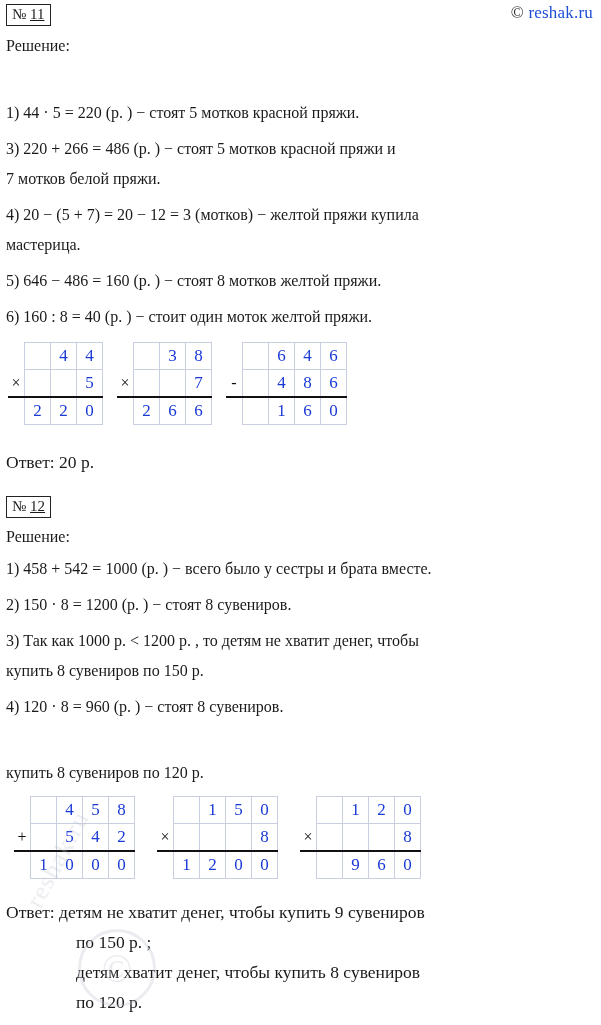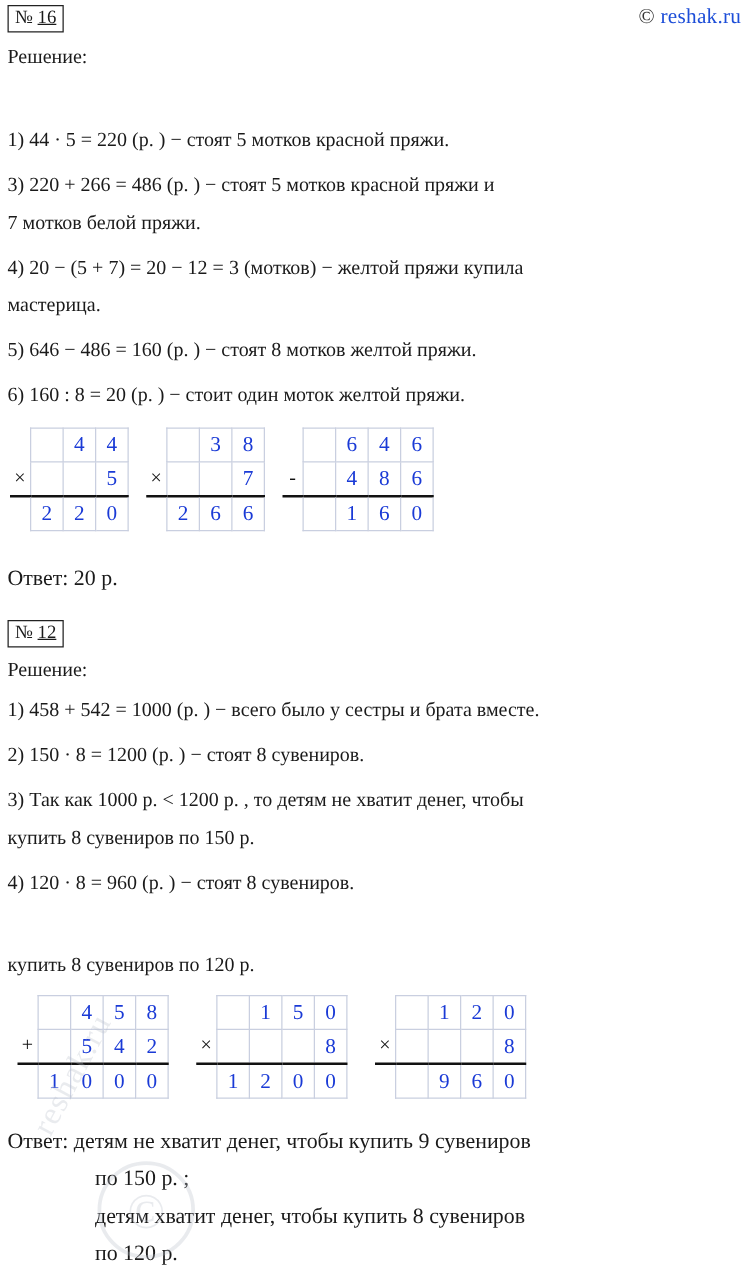--- a/index.html
+++ b/index.html
@@ -162,33 +162,33 @@
 <div class="page">
 
   <div class="site-mark">
     <span class="copy">©</span>
     <span>reshak.ru</span>
   </div>
 
   <div class="row-head" style="top:4px;">
     <span class="task-no">
       <span>№</span>
-      <span class="num">16</span>
+      <span class="num">11</span>
     </span>
   </div>
 
   <div class="line solution-label" style="top:33px;">Решение:</div>
 
   <div class="line" style="top:64px;margin-top:36px;">1) 44 · 5 = 220 (р. ) − стоят 5 мотков красной пряжи.</div>
   <div class="line" style="top:136px;">3) 220 + 266 = 486 (р. ) − стоят 5 мотков красной пряжи и</div>
   <div class="line" style="top:166px;">7 мотков белой пряжи.</div>
   <div class="line" style="top:202px;">4) 20 − (5 + 7) = 20 − 12 = 3 (мотков) − желтой пряжи купила</div>
   <div class="line" style="top:232px;">мастерица.</div>
   <div class="line" style="top:268px;">5) 646 − 486 = 160 (р. ) − стоят 8 мотков желтой пряжи.</div>
-  <div class="line" style="top:304px;">6) 160 : 8 = 20 (р. ) − стоит один моток желтой пряжи.</div>
+  <div class="line" style="top:304px;">6) 160 : 8 = 40 (р. ) − стоит один моток желтой пряжи.</div>
 
   <div class="calc-wrap" style="top:342px; left:8px;">
 
     <div class="calc">
       <table>
         <tbody>
             <tr>
           <td class="op nob"></td>
           <td class="blank">0</td>
               <td>4</td>

